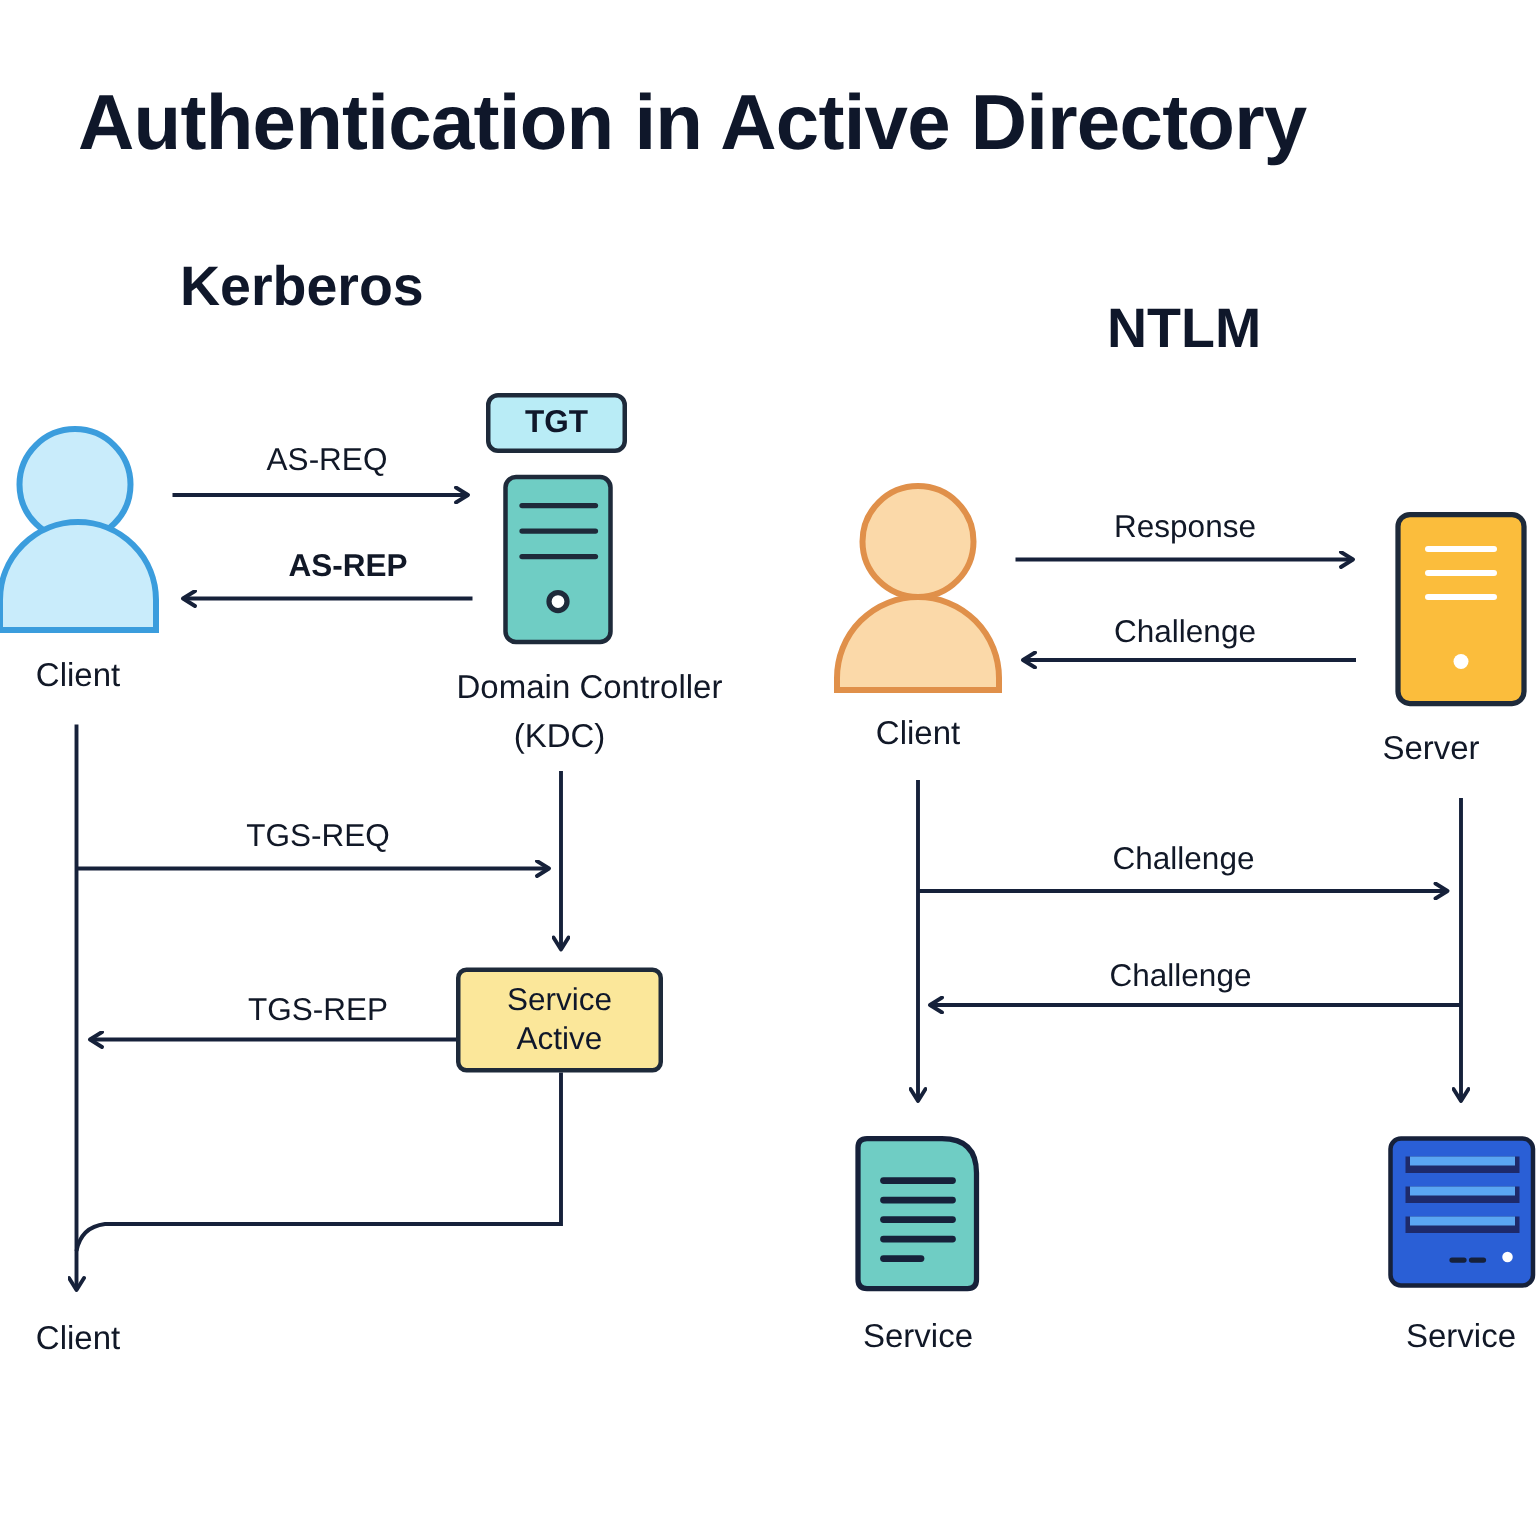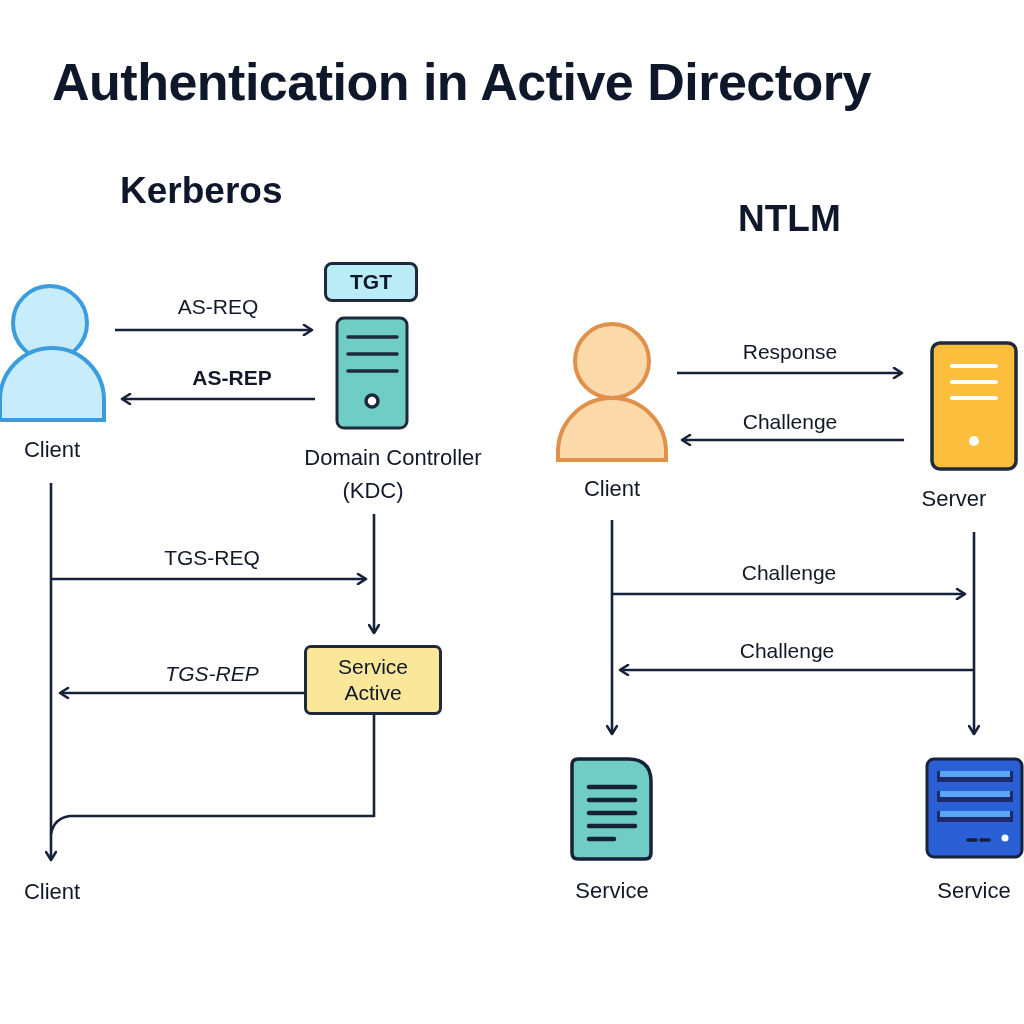--- a/index.html
+++ b/index.html
@@ -101,21 +101,21 @@
   <span>Active</span>
 </div>
 
 <div class="lbl" style="left:52px; top:437px;">Client</div>
 <div class="lbl" style="left:373px; top:445px;margin-left:20px;">Domain Controller</div>
 <div class="lbl" style="left:373px; top:478px;">(KDC)</div>
 <div class="lbl" style="left:52px; top:879px;">Client</div>
 <div class="msg" style="left:218px; top:295px;">AS-REQ</div>
 <div class="msg" style="left:232px; top:366px;font-weight:bold;">AS-REP</div>
 <div class="msg" style="left:212px; top:546px;">TGS-REQ</div>
-<div class="msg" style="left:212px; top:662px;font-style:italic;">TGS-REP</div>
+<div class="msg" style="left:212px; top:662px;">TGS-REP</div>
 
 <div class="lbl" style="left:612px; top:476px;">Client</div>
 <div class="lbl" style="left:954px; top:486px;">Server</div>
 <div class="lbl" style="left:612px; top:878px;">Service</div>
 <div class="lbl" style="left:974px; top:878px;">Service</div>
 <div class="msg" style="left:790px; top:340px;">Response</div>
 <div class="msg" style="left:790px; top:410px;">Challenge</div>
 <div class="msg" style="left:789px; top:561px;">Challenge</div>
 <div class="msg" style="left:787px; top:639px;">Challenge</div>
 

